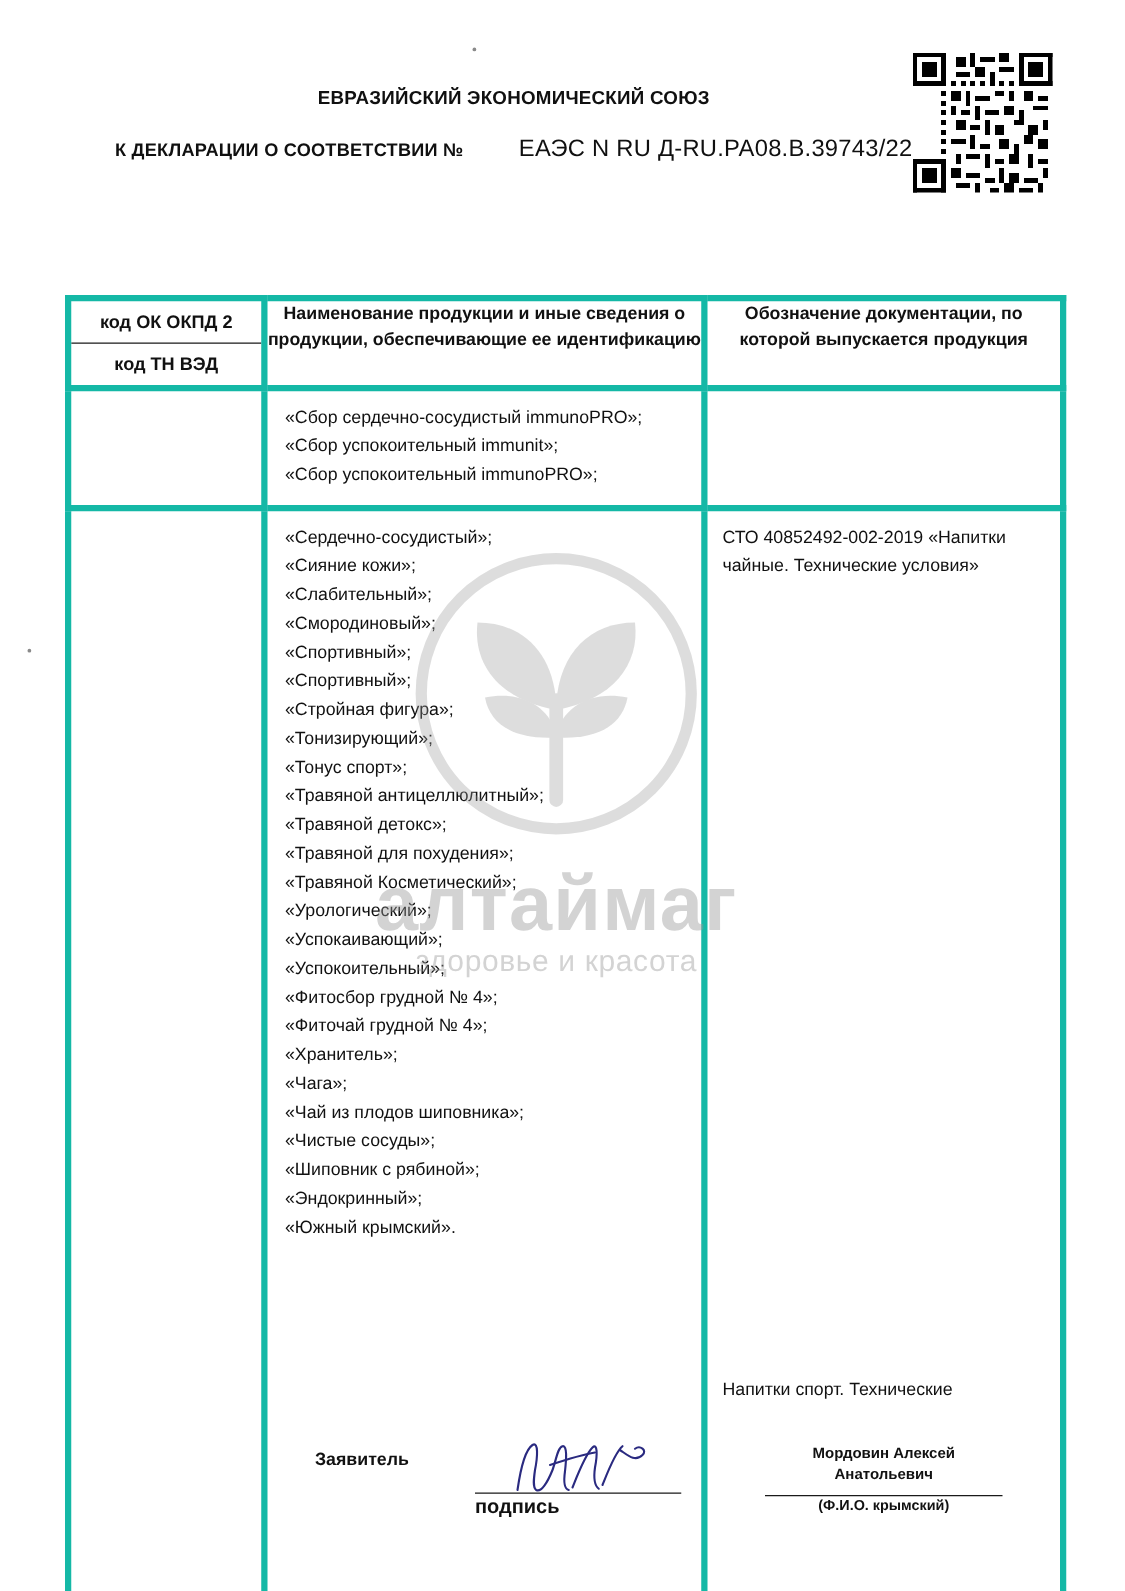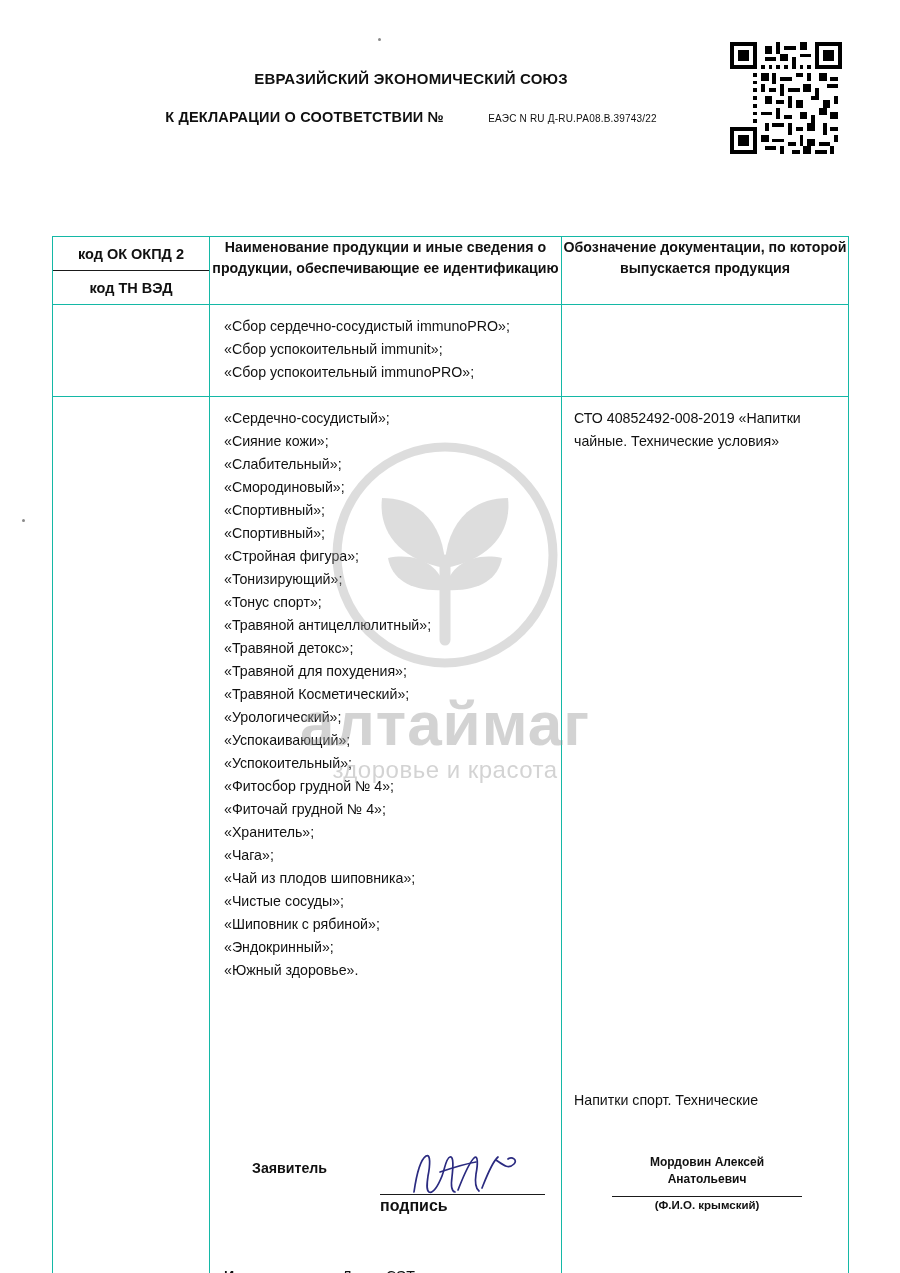--- a/index.html
+++ b/index.html
@@ -32,21 +32,21 @@
     font-weight: bold;
     font-size: 15px;
     letter-spacing: 0.2px;
     margin-bottom: 22px;
     color: #101010;
   }
   .header .line.l2 { font-size: 14.5px; }
   .header .line.l3 { font-size: 14.5px; margin-bottom: 0; }
   .header .line.l3 .reg {
     font-weight: normal;
-    font-size: 10px;
+    font-size: 19px;
     margin-left: 40px;
   }
 
   
   .qr {
     position: absolute;
     right: 58px;
     top: 42px;
     width: 112px;
     height: 112px;
@@ -106,21 +106,21 @@
     position: absolute;
     left: 52px;
     top: 236px;
     width: 796px;
     border-collapse: collapse;
     table-layout: fixed;
     z-index: 2;
     background: transparent;
   }
   .tbl td {
-    border: 1px solid #14b8a6;
+    border: 5px solid #14b8a6;
     vertical-align: top;
     padding: 0;
     background: transparent;
     margin-left: 40px;
   }
   .col1 { width: 157px; }
   .col2 { width: 352px; }
   .col3 { width: 287px; }
 
   .head-c1 {
@@ -412,30 +412,30 @@
             <p>«Успокаивающий»;</p>
             <p>«Успокоительный»;</p>
             <p>«Фитосбор грудной № 4»;</p>
             <p>«Фиточай грудной № 4»;</p>
             <p>«Хранитель»;</p>
             <p>«Чага»;</p>
             <p>«Чай из плодов шиповника»;</p>
             <p>«Чистые сосуды»;</p>
             <p>«Шиповник с рябиной»;</p>
             <p>«Эндокринный»;</p>
-            <p>«Южный здоровье».</p>
+            <p>«Южный крымский».</p>
             <div style="height:283px"></div>
             <p class="other-info">
               <b>Иные сведения:</b><span> Лекра-СЭТ,</span>
             </p>
           </div>
         </td>
         <td>
           <div class="cell c3">
-            <p>СТО 40852492-008-2019 «Напитки</p>
+            <p>СТО 40852492-002-2019 «Напитки</p>
             <p>чайные. Технические условия»</p>
             <div style="height:636px"></div>
             <p>Напитки спорт. Технические</p>
           </div>
         </td>
       </tr>
     </tbody>
   </table>
 
   <div class="sig">

